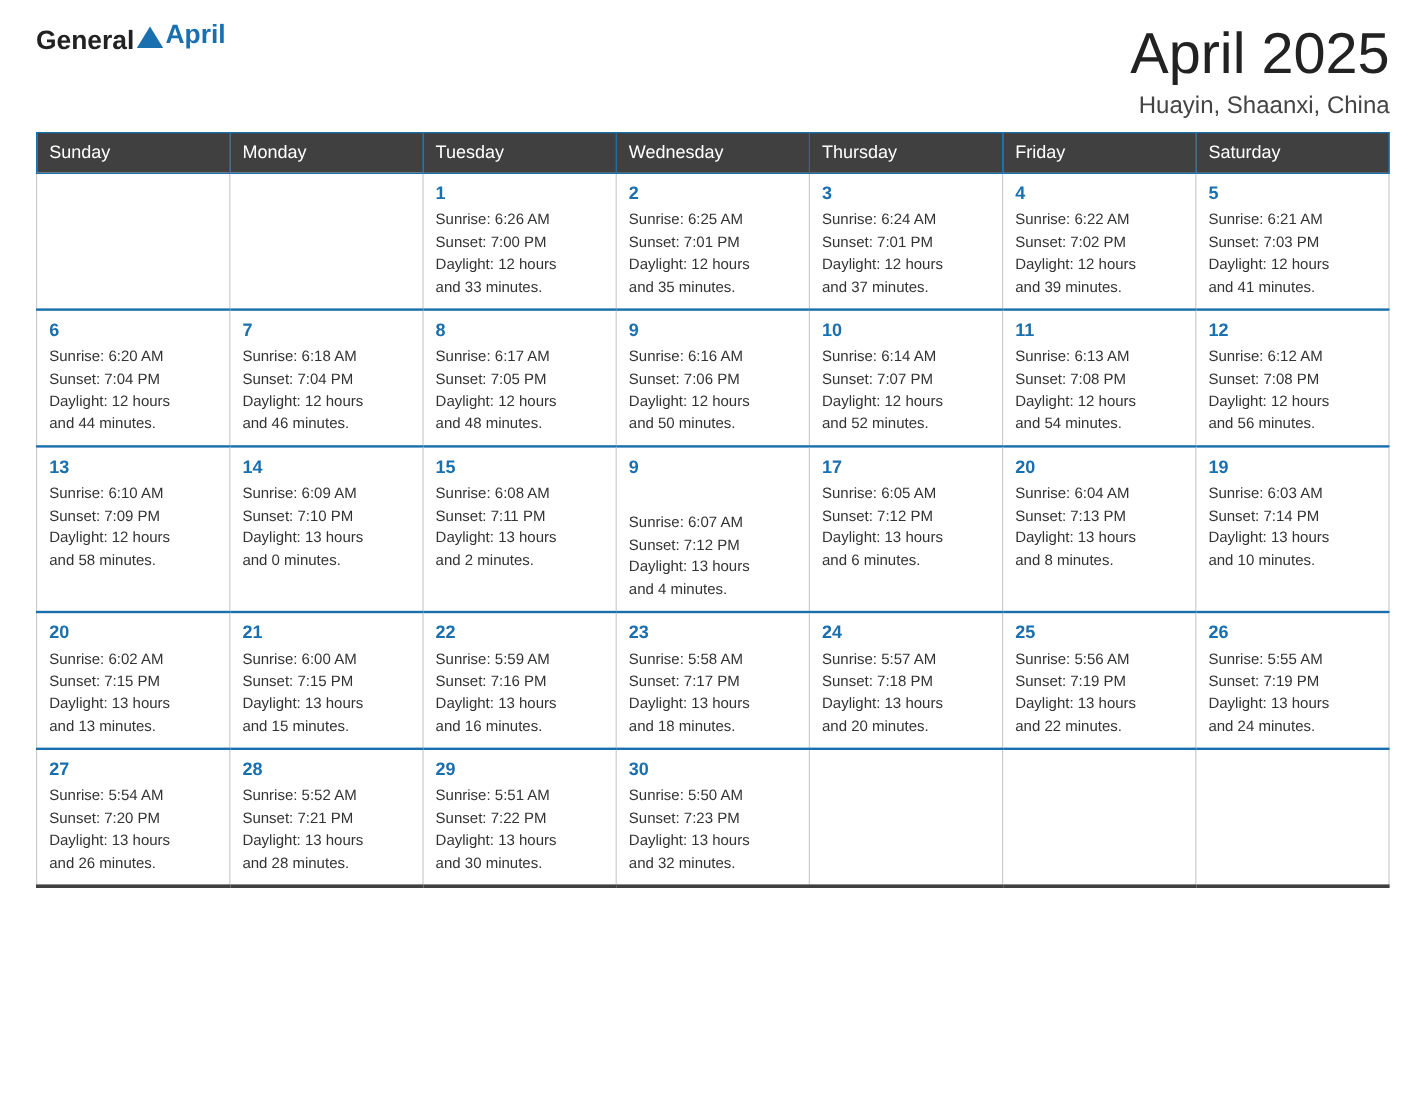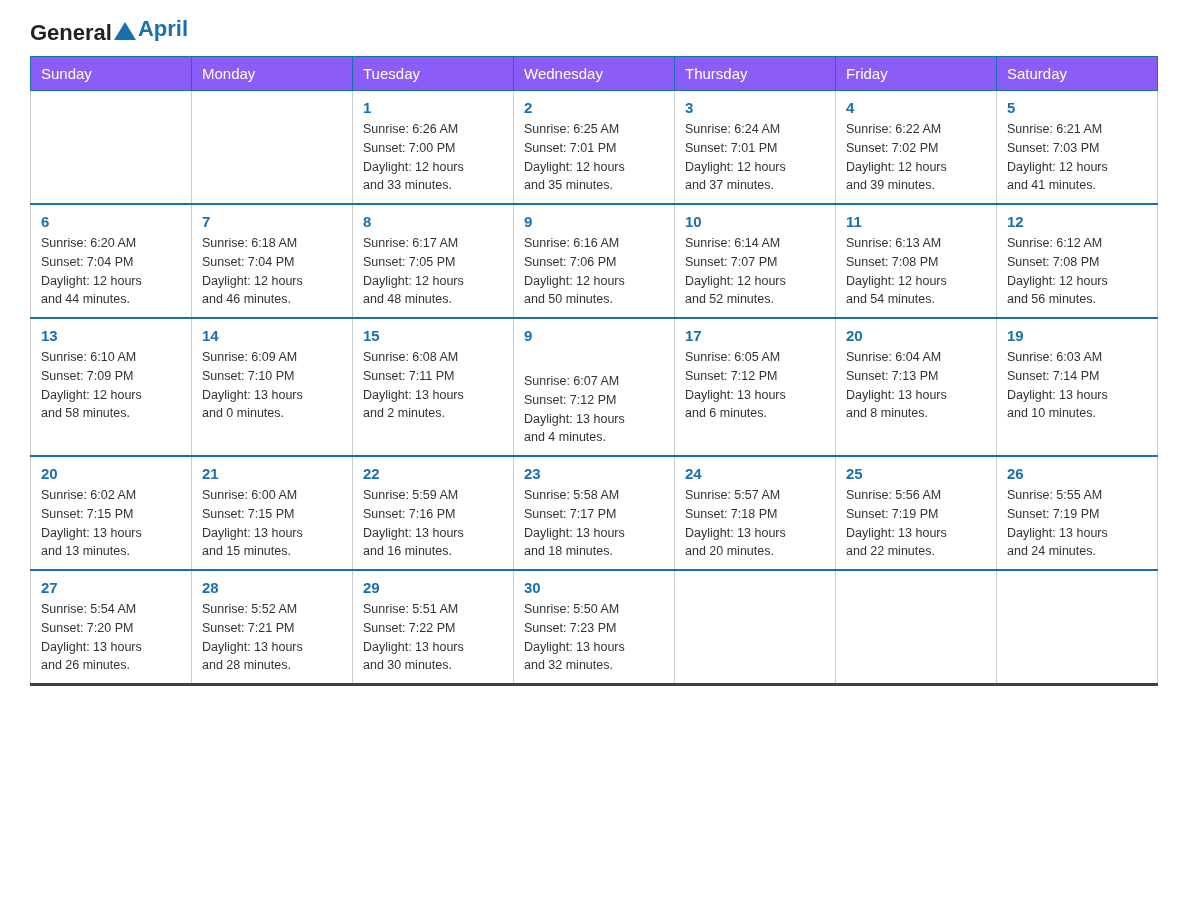--- a/index.html
+++ b/index.html
@@ -43,21 +43,21 @@
       font-size: 20px;
       color: #444;
       margin-top: 4px;
     }
     .calendar {
       width: 100%;
       border-collapse: collapse;
       margin-top: 8px;
     }
     .calendar th {
-      background-color: #8b5cf6;
+      background-color: #404040;
       color: #fff;
       padding: 8px 10px;
       text-align: left;
       font-size: 15px;
       font-weight: normal;
       border: 1px solid #1a6faf;
     }
     .calendar td {
       vertical-align: top;
       padding: 8px 10px;
@@ -100,20 +100,22 @@
         <div style="position:relative; display:inline-block; margin-left:2px;">
           <svg width="22" height="22" viewBox="0 0 22 22">
             <polygon points="11,2 22,20 0,20" fill="#1a6faf"></polygon>
           </svg>
         </div>
       </div>
       <span class="logo-text-blue" style="margin-top:-4px; margin-left:2px;">April</span>
     </div>
   </div>
   <div class="title-section">
+    <div class="month-title">April 2025</div>
+    <div class="location-title">Huayin, Shaanxi, China</div>
   </div>
 </div>
 
 <table class="calendar">
   <thead>
     <tr>
     <th>Sunday</th>
         <th>Monday</th>
         <th>Tuesday</th>
         <th>Wednesday</th>

